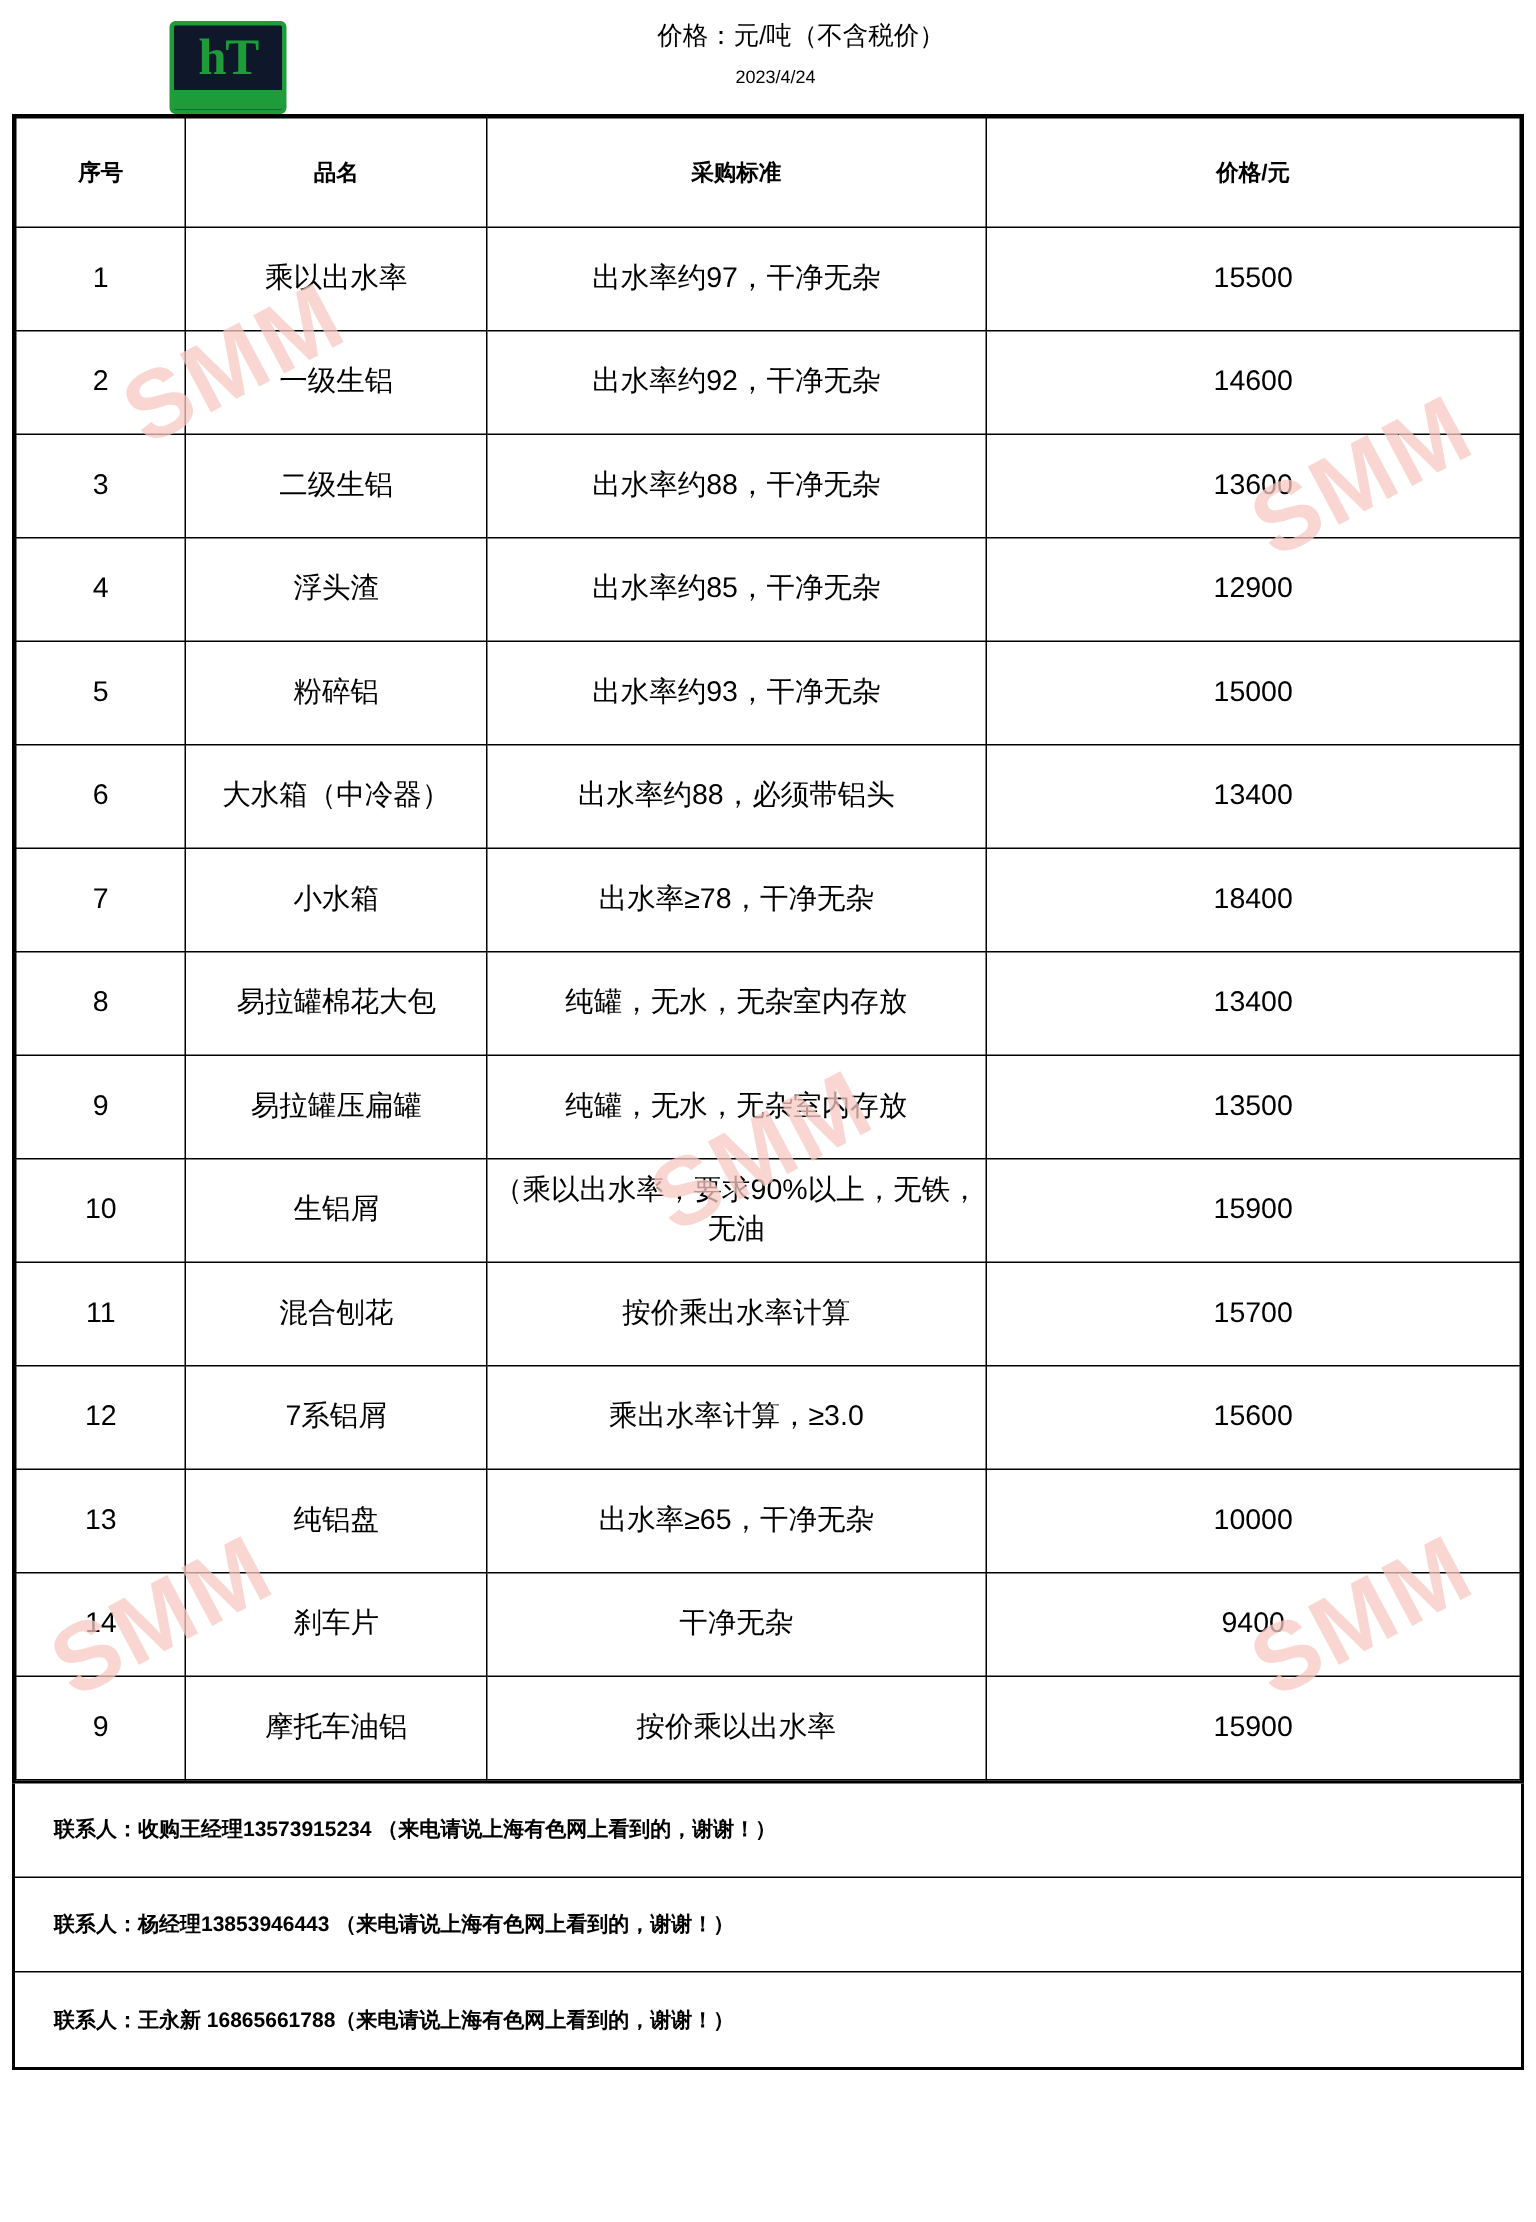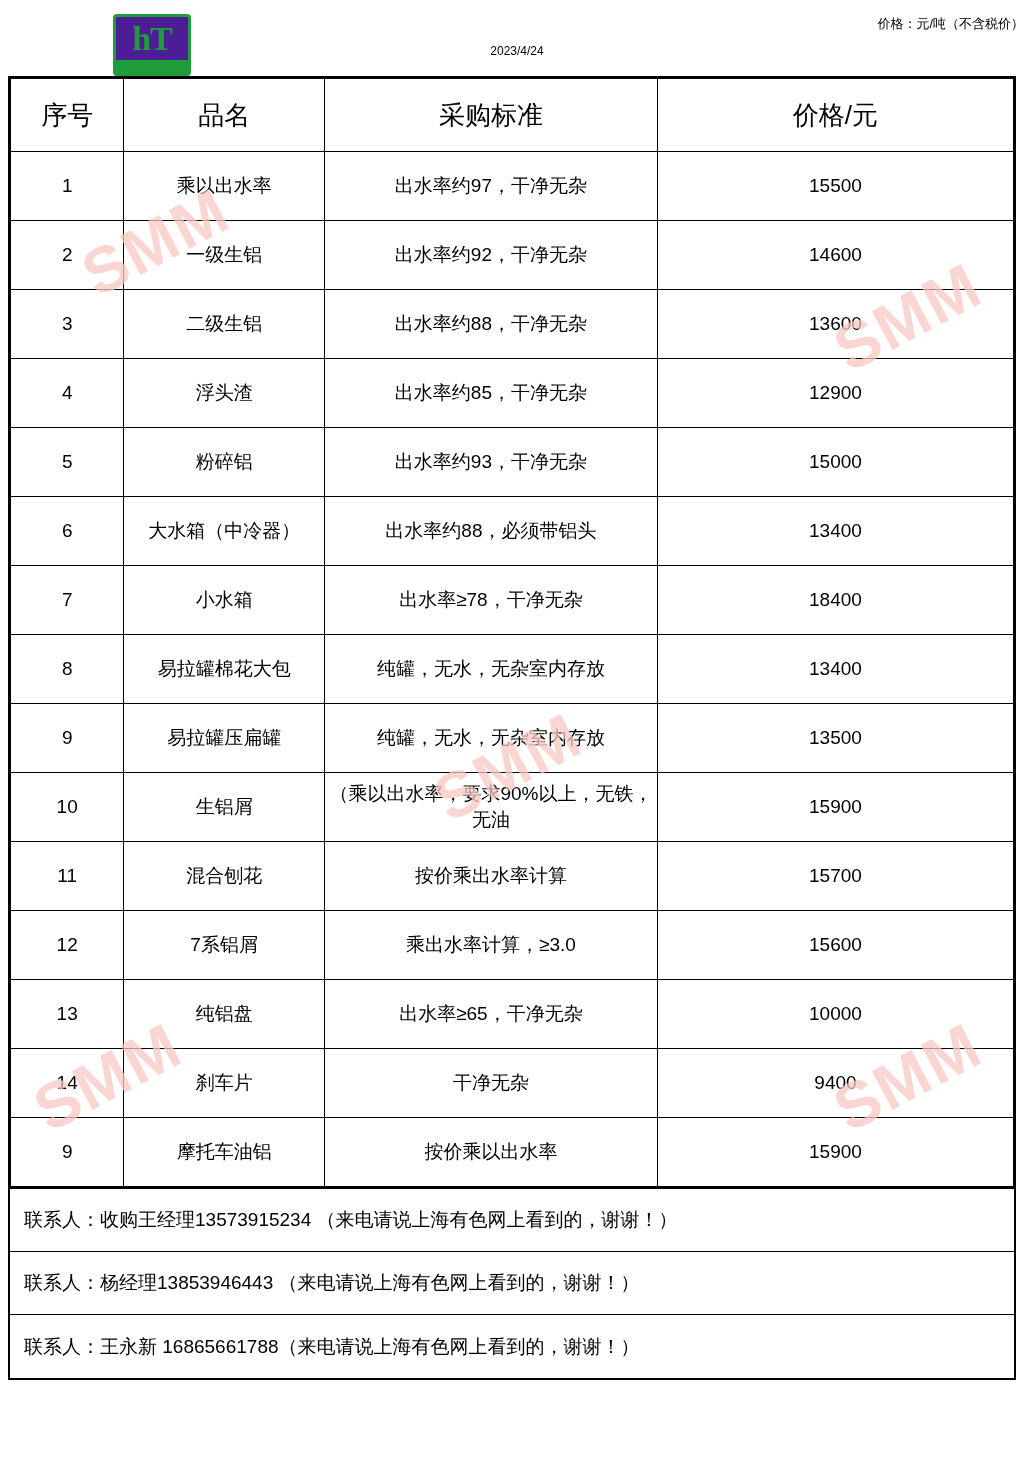--- a/index.html
+++ b/index.html
@@ -30,21 +30,21 @@
   }
   .logo {
     position: absolute;
     left: 113px;
     top: 14px;
     width: 78px;
     height: 62px;
     border: 3px solid #1e9c3a;
     border-radius: 4px;
     box-sizing: border-box;
-    background: #4c1d95;
+    background: #0f172a;
     overflow: hidden;
   }
   .logo .glyphs {
     position: absolute;
     left: 0; right: 0;
     top: 2px;
     text-align: center;
     font-family: "Liberation Serif", "DejaVu Serif", serif;
     font-weight: bold;
     font-size: 34px;
@@ -59,24 +59,23 @@
     background: #1e9c3a;
   }
   .title {
     font-size: 23px;
     font-weight: bold;
     letter-spacing: 0.5px;
     line-height: 32px;
     padding-left: 40px;
   }
   .subtitle {
-    font-size: 13px;
+    font-size: 17px;
     line-height: 28px;
     padding-left: 44px;
-    text-align: right;
   }
   .datetext {
     font-size: 12px;
     line-height: 26px;
     padding-left: 10px;
   }
 
   
   .tablewrap {
     margin: 6px 8px 0 8px;
@@ -91,22 +90,22 @@
   table.pricetable td, table.pricetable th {
     border: 1px solid #000;
     text-align: center;
     vertical-align: middle;
     font-size: 19px;
     font-weight: normal;
     padding: 0;
     height: 68px;
   }
   table.pricetable thead th {
-    font-size: 26px;
-    font-weight: normal;
+    font-size: 15px;
+    font-weight: bold;
     height: 72px;
   }
   col.c1 { width: 11.3%; }
   col.c2 { width: 20.0%; }
   col.c3 { width: 33.2%; }
   col.c4 { width: 35.5%; }
 
   td.cell-std {
     line-height: 26px;
     padding: 0 6px;
@@ -117,23 +116,23 @@
     margin: 0 8px 0 8px;
     border: 2px solid #000;
     border-top: none;
     box-sizing: border-box;
   }
   .contact-row {
     border-bottom: 1px solid #000;
     height: 63px;
     display: flex;
     align-items: center;
-    padding-left: 14px;
-    font-size: 19px;
-    font-weight: normal;
+    padding-left: 26px;
+    font-size: 14px;
+    font-weight: bold;
     box-sizing: border-box;
   }
   .contact-row:last-child { border-bottom: none; }
 
   
   .wm {
     position: absolute;
     font-family: "Liberation Sans", "DejaVu Sans", sans-serif;
     font-weight: bold;
     color: #f7c9c2;

